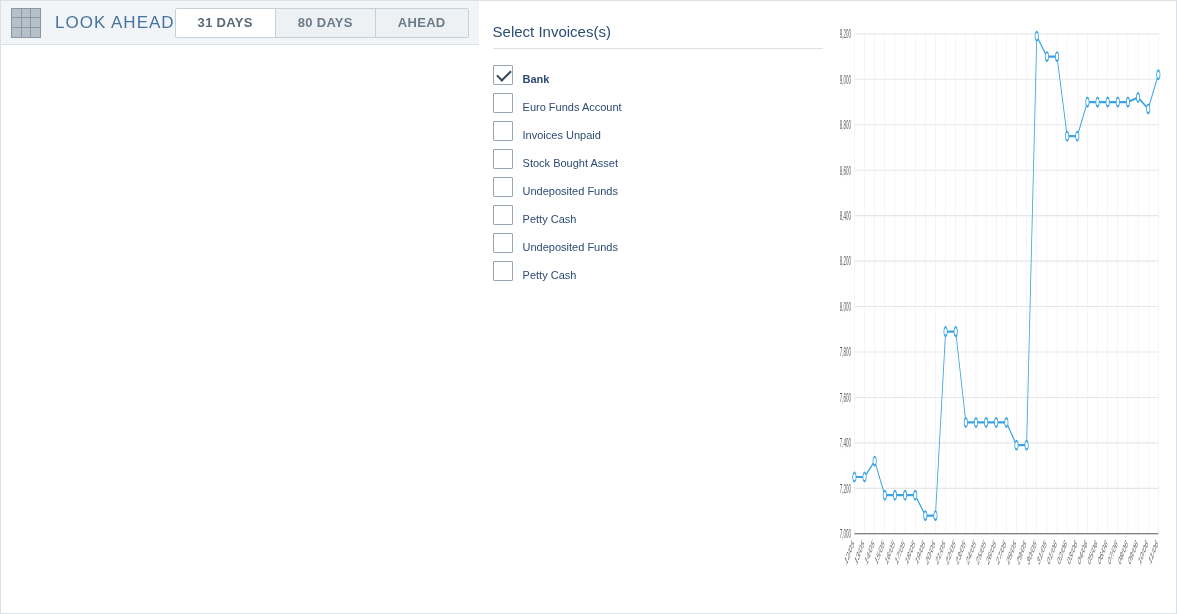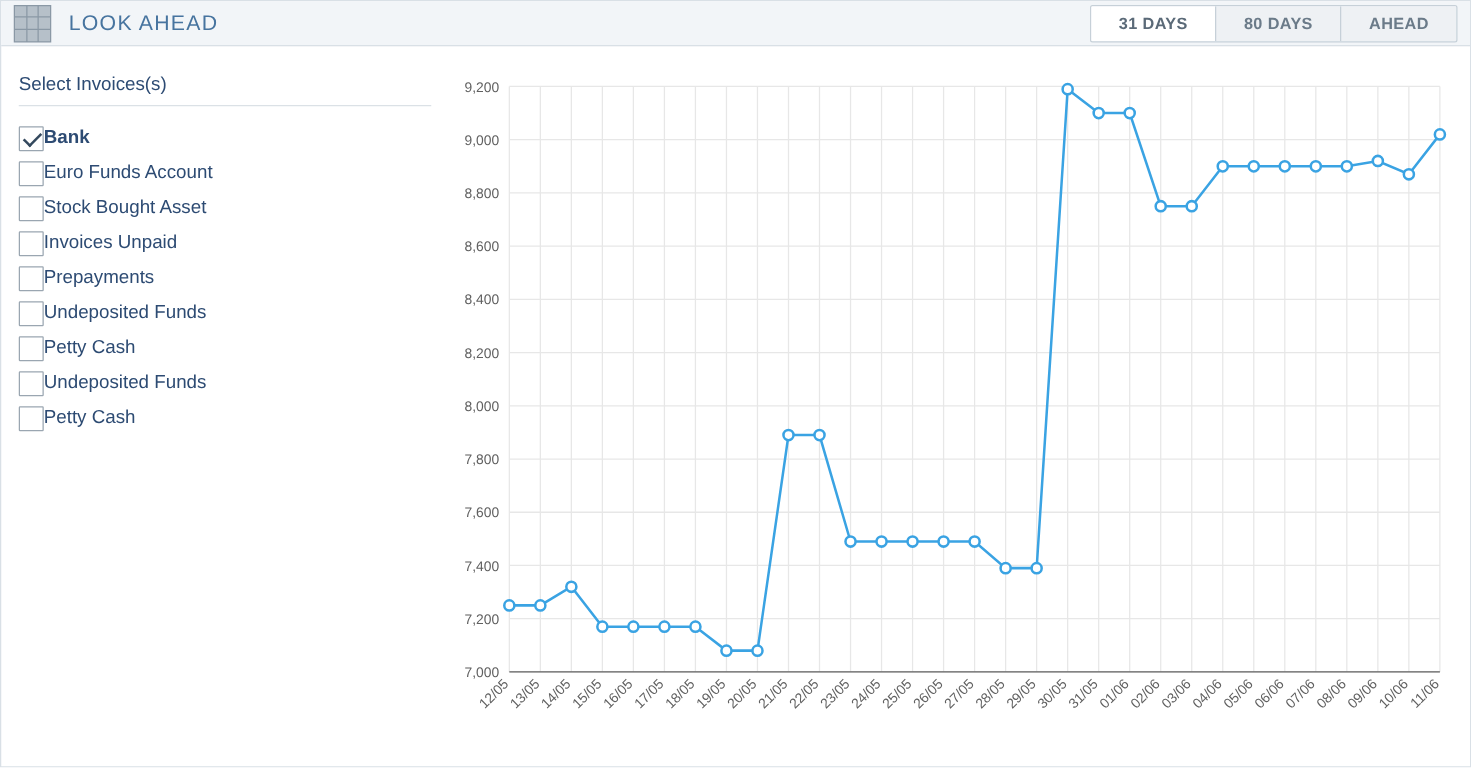--- a/index.html
+++ b/index.html
@@ -8,21 +8,21 @@
       background: #fff;
       width: 1177px;
       height: 614px;
       overflow: hidden;
     }
     .outer {
       width: 1177px;
       height: 614px;
       border: 1px solid #d9e0e6;
       display: flex;
-      flex-direction: column;
+      flex-direction: row;
     }
     
     .header {
       height: 44px;
       background: #f2f5f8;
       border-bottom: 1px solid #d9e0e6;
       display: flex;
       align-items: center;
       padding: 0 10px;
     }
@@ -82,25 +82,26 @@
       font-size: 15px;
       margin-bottom: 8px;
     }
     .sidebar-rule {
       border: none;
       border-top: 1px solid #dbe1e6;
       margin-bottom: 12px;
     }
     .account-list { list-style: none; }
     .account-item {
-      display: flex; align-items: flex-start;
+      display: flex; align-items: flex-end;
+      gap: 10px;
       padding: 4px 0;
       cursor: pointer;
       color: #2d4b73;
-      font-size: 15px;
+      font-size: 11px;
     }
     .account-item.checked .acct-label { font-weight: 700; }
     .cb {
       width: 20px; height: 20px;
       border: 1px solid #9aa6b1;
       border-radius: 1px;
       background: #fff;
       position: relative;
       flex-shrink: 0;
     }
@@ -156,29 +157,25 @@
           <li class="account-item checked">
             <span class="cb"></span>
             <span class="acct-label">Bank</span>
           </li>
           <li class="account-item">
             <span class="cb"></span>
             <span class="acct-label">Euro Funds Account</span>
           </li>
           <li class="account-item">
             <span class="cb"></span>
+            <span class="acct-label">Invoices Unpaid</span>
+          </li>
+          <li class="account-item">
+            <span class="cb"></span>
             <span class="acct-label">Stock Bought Asset</span>
-          </li>
-          <li class="account-item">
-            <span class="cb"></span>
-            <span class="acct-label">Invoices Unpaid</span>
-          </li>
-          <li class="account-item">
-            <span class="cb"></span>
-            <span class="acct-label">Prepayments</span>
           </li>
           <li class="account-item">
             <span class="cb"></span>
             <span class="acct-label">Undeposited Funds</span>
           </li>
           <li class="account-item">
             <span class="cb"></span>
             <span class="acct-label">Petty Cash</span>
           </li>
           <li class="account-item">

